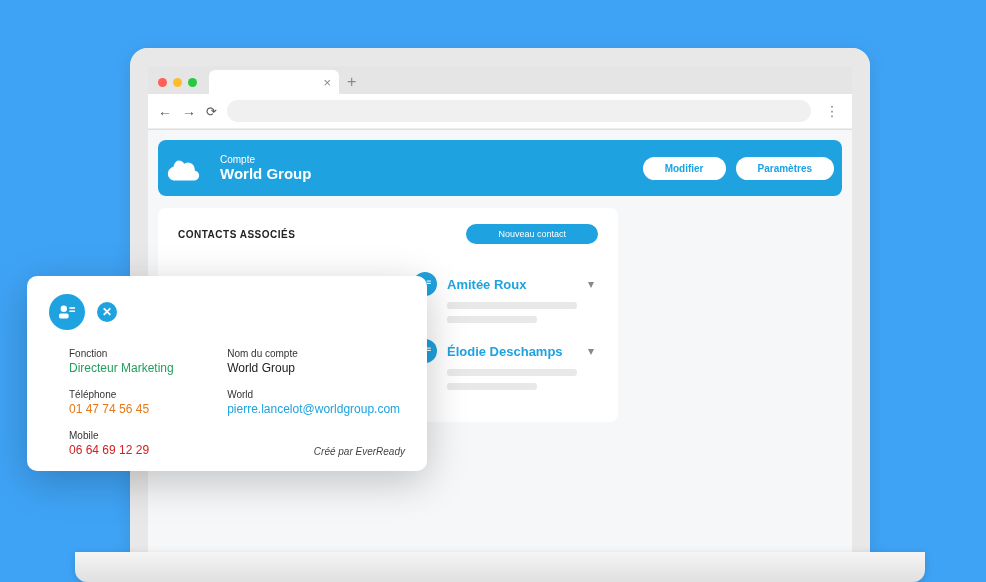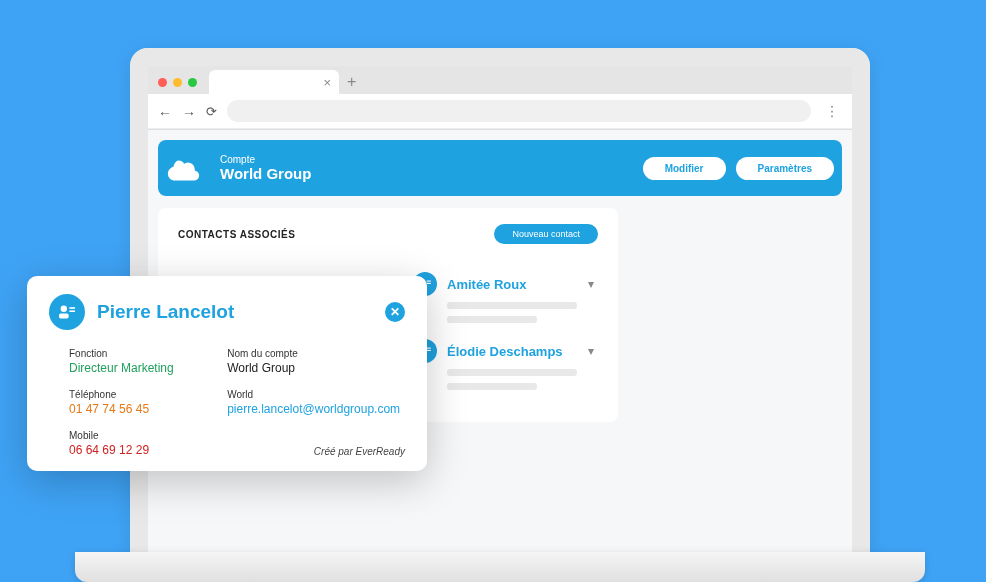--- a/index.html
+++ b/index.html
@@ -121,21 +121,21 @@
       padding: 16px 20px;
       width: 460px;
     }
     .panel-header { display: flex; justify-content: space-between; align-items: center; margin-bottom: 18px; }
     .panel-title { font-size: 10px; font-weight: 700; letter-spacing: 0.5px; color: #222; }
     .new-contact-btn {
       background: #1fa2e0;
       color: #fff;
       border: none;
       border-radius: 12px;
-      padding: 5px 18px;
+      padding: 5px 32px;
       font-size: 9px;
       font-weight: 500;
       cursor: pointer;
     }
 
     .contact-row { display: flex; align-items: center; gap: 10px; margin-bottom: 6px; }
     .contact-avatar {
       width: 24px; height: 24px; border-radius: 50%; background: #1fa2e0;
       display: flex; align-items: center; justify-content: center; flex-shrink: 0;
     }
@@ -295,21 +295,20 @@
 <div class="contact-card">
   <div class="card-header">
     <div class="card-avatar">
       <svg width="20" height="16" viewBox="0 0 24 20" class="contact-icon-svg">
         <circle cx="8" cy="6" r="4"></circle>
           <rect x="2" y="12" width="12" height="6" rx="2"></rect>
           <rect x="15" y="4" width="7" height="2"></rect>
           <rect x="15" y="8" width="7" height="2"></rect>
       </svg>
     </div>
-    <div class="card-name">Pierre Lancelot</div>
     <div class="card-close">✕</div>
   </div>
 
   <div class="card-grid">
     <div>
       <div class="field-label">Fonction</div>
       <div class="field-value v-green">Directeur Marketing</div>
     </div>
     <div>
       <div class="field-label">Nom du compte</div>

